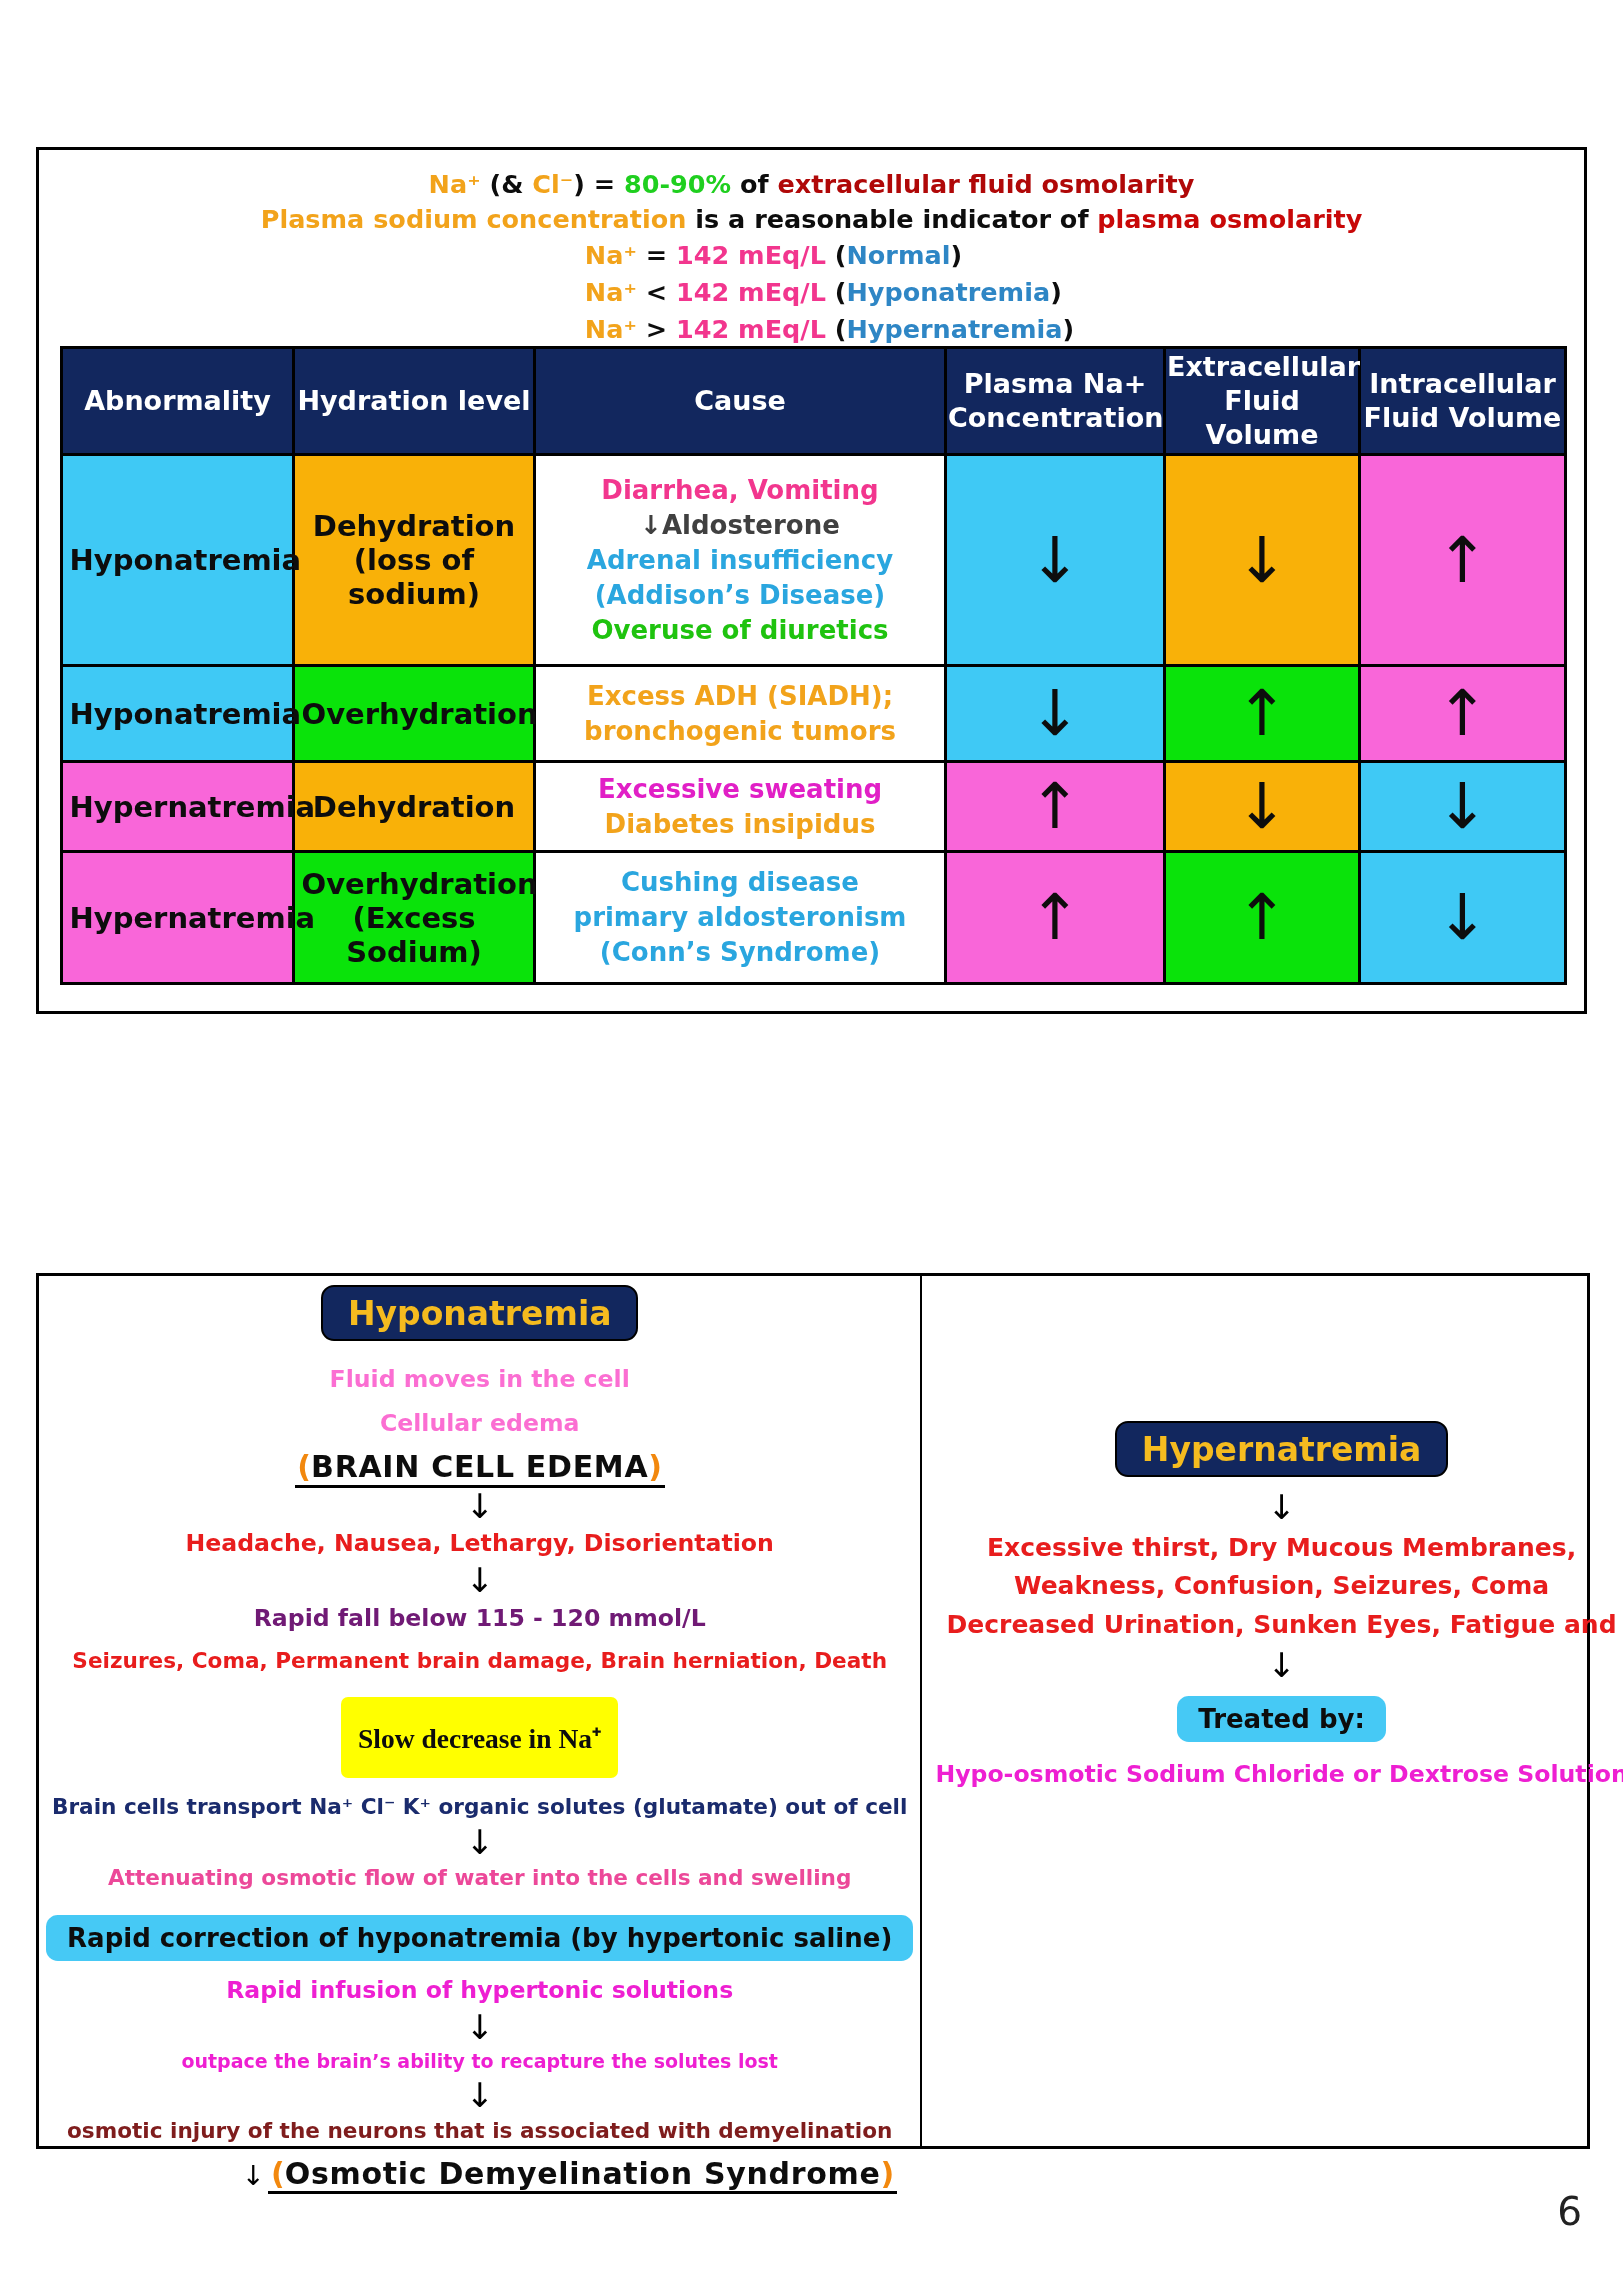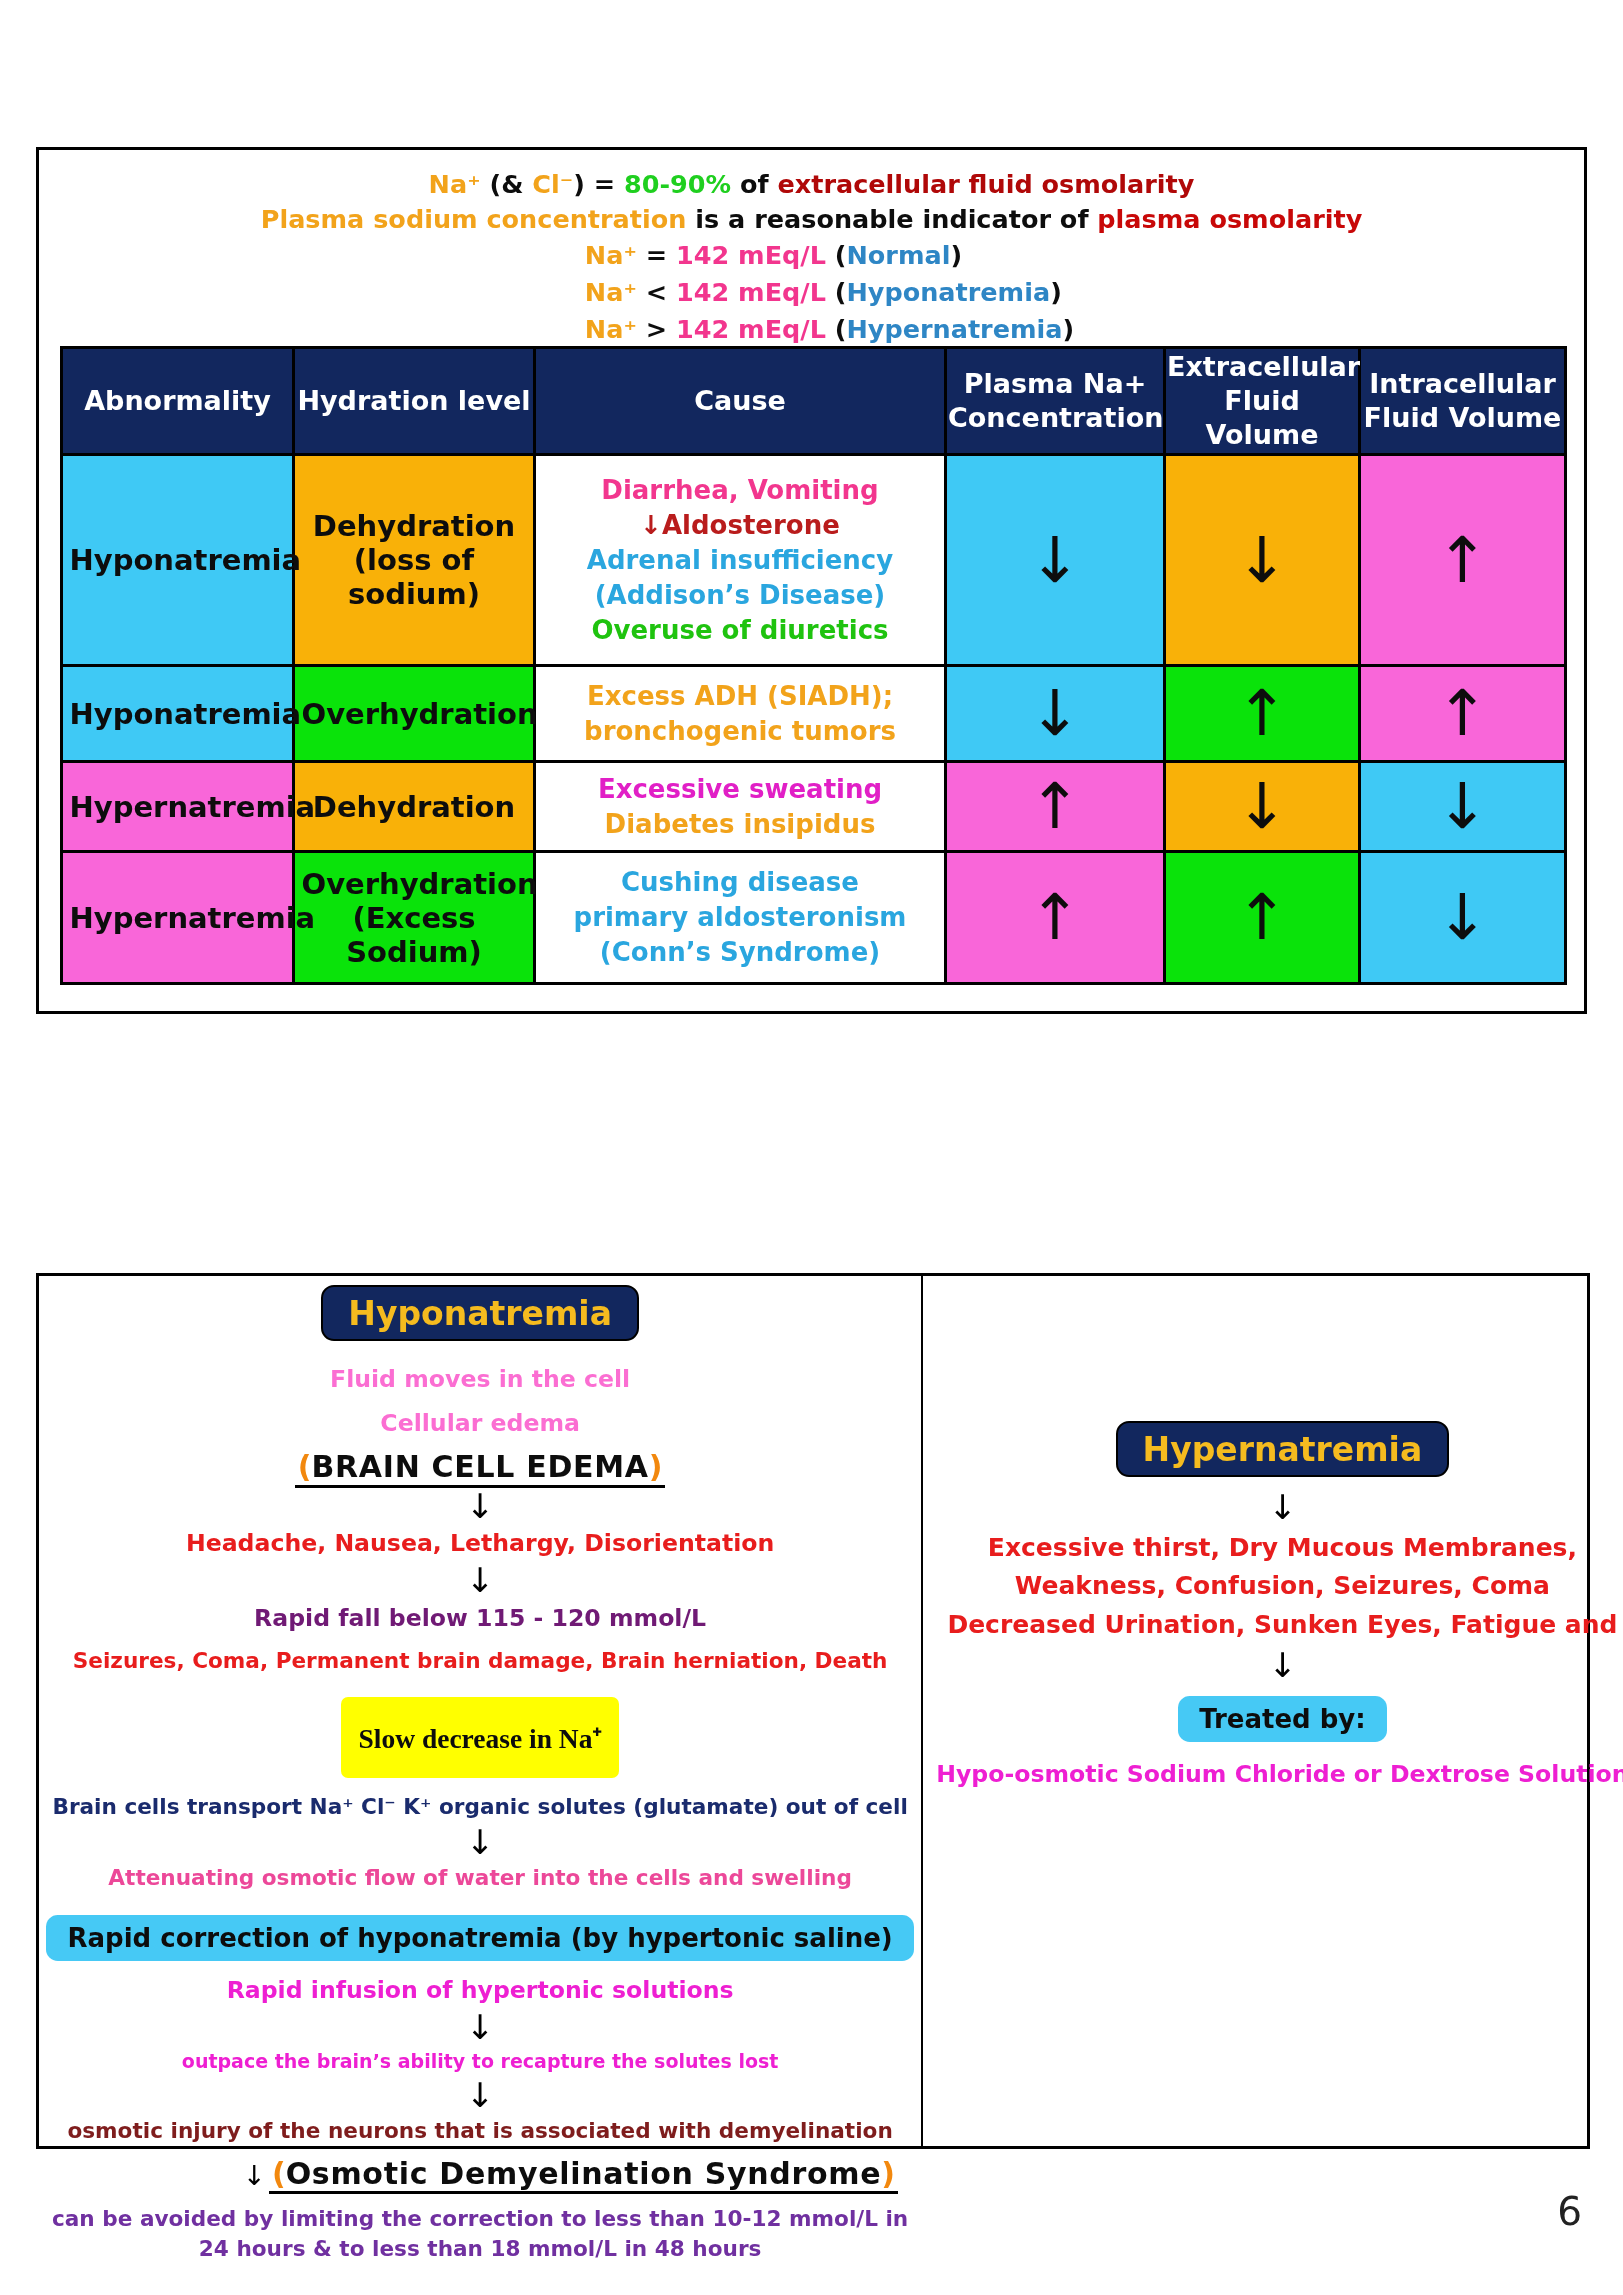--- a/index.html
+++ b/index.html
@@ -98,21 +98,21 @@
       </thead>
     <tbody>
         <tr style="height: 211px;">
           <td style="background: rgb(63, 201, 245);">Hyponatremia</td>
           <td style="background: rgb(249, 177, 8);">
             <div>Dehydration</div>
             <div>(loss of sodium)</div>
           </td>
           <td class="cause">
             <div style="color: rgb(242, 54, 142);">Diarrhea, Vomiting</div>
-            <div style="color: #b91c1c;">↓Aldosterone</div>
+            <div style="color: #404040;">↓Aldosterone</div>
             <div style="color: rgb(42, 166, 223);">Adrenal insufficiency</div>
             <div style="color: rgb(42, 166, 223);">(Addison’s Disease)</div>
             <div style="color: rgb(31, 195, 15);">Overuse of diuretics</div>
           </td>
           <td style="background: rgb(63, 201, 245);"><span class="t-arrow">↓</span></td>
           <td style="background: rgb(249, 177, 8);"><span class="t-arrow">↓</span></td>
           <td style="background: rgb(249, 102, 217);"><span class="t-arrow">↑</span></td>
         </tr>
         <tr style="height: 96px;">
           <td style="background: rgb(63, 201, 245);">Hyponatremia</td>
@@ -197,24 +197,20 @@
         <div class="flow-line">outpace the brain’s ability to recapture the solutes lost</div>
       </div>
       <div class="flow-arrow">↓</div>
       <div class="flow-text long" style="color: #7f1d1d;">
         <div class="flow-line">osmotic injury of the neurons that is associated with demyelination</div>
       </div>
       <div class="parens right">
         <span class="pre-arrow">↓</span>
         <span class="uwrap"><span class="paren">(</span><span class="inner">Osmotic Demyelination  Syndrome</span><span class="paren">)</span></span>
       </div>
-      <div class="flow-text long" style="color: rgb(112, 48, 160);">
-        <div class="flow-line">can be avoided by limiting the correction to less than 10-12 mmol/L in</div>
-        <div class="flow-line">24 hours &amp; to less than 18 mmol/L in 48 hours</div>
-      </div>
     </div>
   <div class="panel" id="panel-right">
       <div class="badge">Hypernatremia</div>
       <div class="flow-arrow">↓</div>
       <div class="flow-text" style="color: rgb(232, 29, 29);">
         <div class="flow-line">Excessive thirst, Dry Mucous Membranes,</div>
         <div class="flow-line">Weakness, Confusion, Seizures, Coma</div>
         <div class="flow-line">Decreased Urination, Sunken Eyes, Fatigue and</div>
       </div>
       <div class="flow-arrow">↓</div>

